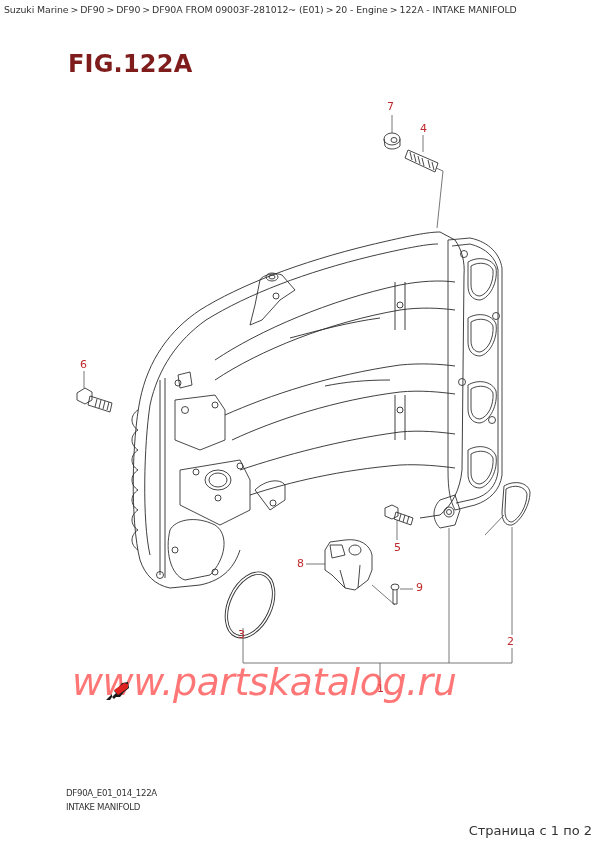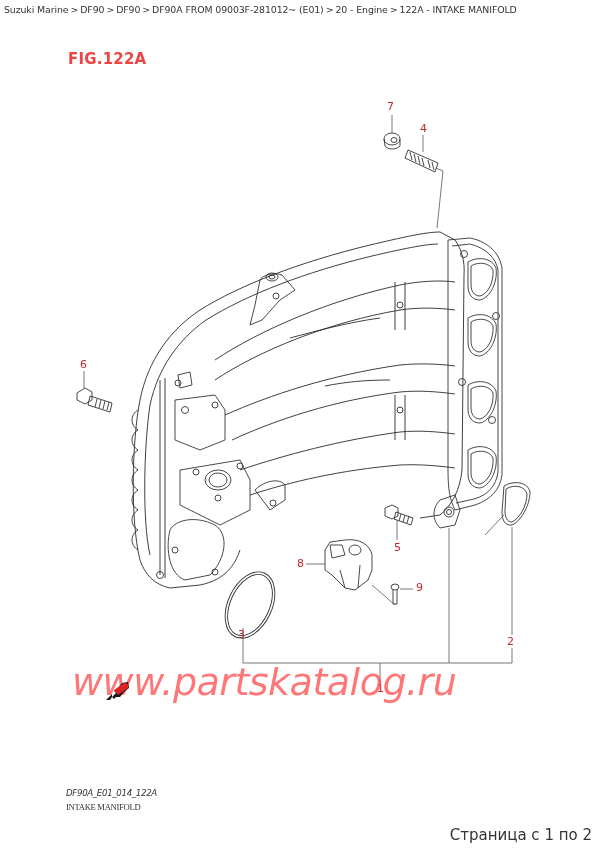--- a/index.html
+++ b/index.html
@@ -1,25 +1,25 @@
 <!DOCTYPE html>
 <html><head>
   <meta charset="utf-8">
   <style>
     html, body { margin: 0; padding: 0; background: #ffffff; }
     body { width: 600px; height: 848px; position: relative; overflow: hidden; font-family: "DejaVu Sans", sans-serif; color: #222; }
     .breadcrumb { position: absolute; left: 4px; top: 4px; font-size: 9.4px; color: #333; white-space: nowrap; letter-spacing: -0.1px; }
     .breadcrumb span.sep { margin: 0 2px; }
     .breadcrumb a { color: #333; text-decoration: none; margin-top: 44px; }
-    .fig-title { position: absolute; left: 68px; top: 50px; font-size: 15px; font-weight: bold; color: #ef4444; letter-spacing: 0.2px; text-align: right; }
+    .fig-title { position: absolute; left: 68px; top: 50px; font-size: 24px; font-weight: bold; color: #7f1d1d; letter-spacing: 0.2px; text-align: right; }
     .diagram { position: absolute; left: 0; top: 0; width: 600px; height: 848px; }
     .callout { position: absolute; font-size: 11px; color: #c0282d; font-family: "DejaVu Sans", sans-serif; }
     .watermark { position: absolute; left: 72px; top: 660px; font-family: "DejaVu Sans", sans-serif; font-weight: normal; font-style: italic; font-size: 38px; color: rgba(255,80,80,0.78); letter-spacing: -0.5px; white-space: nowrap; }
     .code-line { position: absolute; left: 66px; font-size: 8.6px; color: #333; letter-spacing: -0.3px; white-space: nowrap; }
-    .page-info { position: absolute; right: 8px; bottom: 4px; font-size: 15px; color: #333; white-space: nowrap; }
+    .page-info { position: absolute; right: 8px; bottom: 10px; font-size: 13px; color: #333; white-space: nowrap; }
   </style>
 </head>
 <body>
 
 <div class="breadcrumb">
   <a>Suzuki Marine</a><span class="sep">&gt;</span><a>DF90</a><span class="sep">&gt;</span><a>DF90</a><span class="sep">&gt;</span><a>DF90A FROM 09003F-281012~ (E01)</a><span class="sep">&gt;</span><a>20 - Engine</a><span class="sep">&gt;</span><span>122A - INTAKE MANIFOLD</span>
 </div>
 
 <div class="fig-title">FIG.122A</div>
 
@@ -174,16 +174,16 @@
 <span class="callout" style="left:507px; top:635px;">2</span>
 <span class="callout" style="left:377px; top:682px;">1</span>
 
 <div class="watermark">www.partskatalog.ru</div>
 
 <svg style="position:absolute; left:104px; top:680px;" width="26" height="22" viewBox="0 0 26 22">
   <polygon points="2,20 8,14 8,17 12,13 10,11 14,8 18,3 24,2 25,8 20,12 16,17 12,17 10,19 8,17 6,20" fill="#1a1a1a"></polygon>
   <polygon points="10,10 20,3 24,4 24,8 14,15" fill="#d22"></polygon>
 </svg>
 
-<div class="code-line" style="top:788px;font-style:italic;">DF90A_E01_014_122A</div>
-<div class="code-line" style="top:802px;font-family:Liberation Serif, serif;">INTAKE MANIFOLD</div>
+<div class="code-line" style="top:788px;">DF90A_E01_014_122A</div>
+<div class="code-line" style="top:802px;">INTAKE MANIFOLD</div>
 
 <div class="page-info">Страница с 1 по 2</div>
 
 </body></html>

